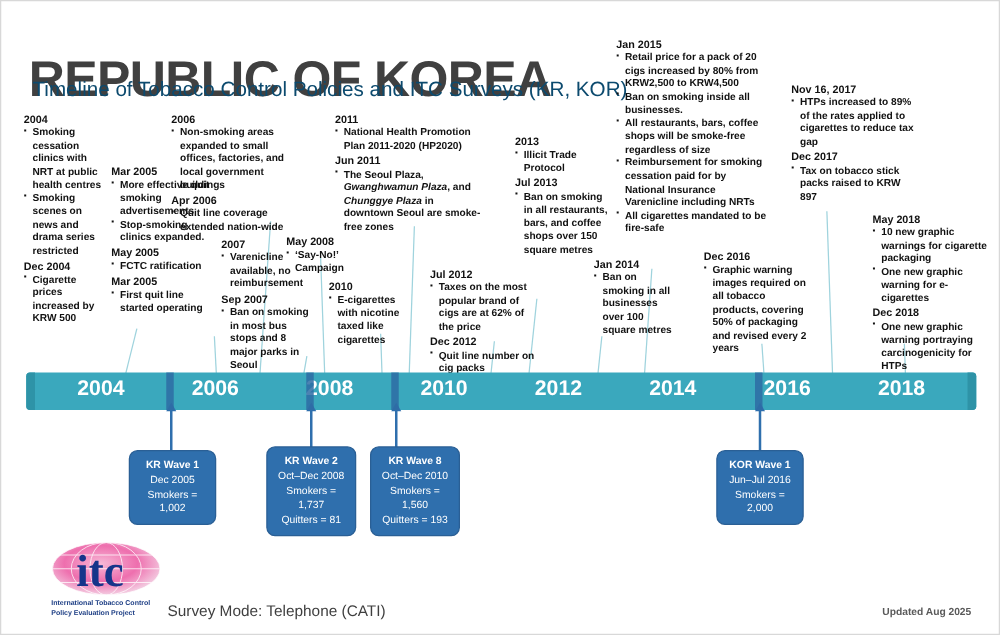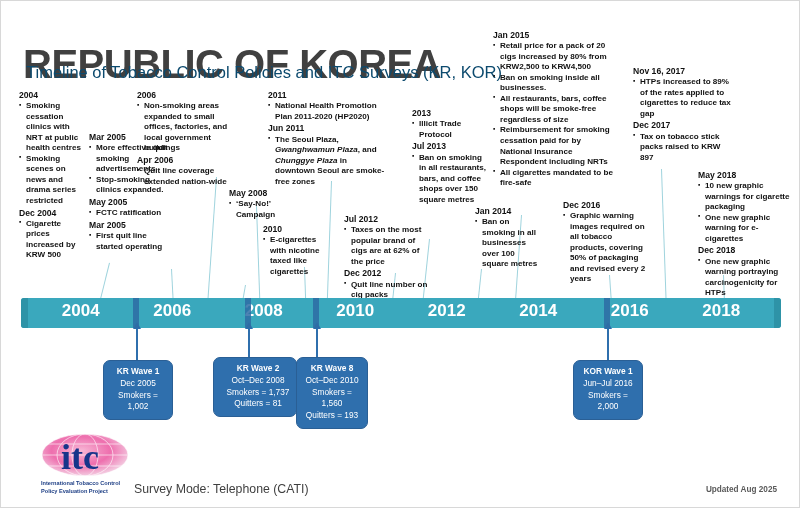--- a/index.html
+++ b/index.html
@@ -124,20 +124,30 @@
   <div class="ann" style="left:136px;top:88px;width:108px;">
       <div class="yr">2006</div>
       <ul>
         <li>Non-smoking areas expanded to small offices, factories, and local government buildings</li>
       </ul>
       <div class="yr">Apr 2006</div>
       <ul>
         <li>Quit line coverage extended nation-wide</li>
       </ul>
     </div>
+  <div class="ann" style="left:176px;top:188px;width:70px;">
+      <div class="yr">2007</div>
+      <ul>
+        <li>Varenicline available, no reimbursement</li>
+      </ul>
+      <div class="yr">Sep 2007</div>
+      <ul>
+        <li>Ban on smoking in most bus stops and 8 major parks in Seoul</li>
+      </ul>
+    </div>
   <div class="ann" style="left:228px;top:186px;width:78px;">
       <div class="yr">May 2008</div>
       <ul>
         <li>‘Say-No!’ Campaign</li>
       </ul>
     </div>
   <div class="ann" style="left:262px;top:222px;width:66px;">
       <div class="yr">2010</div>
       <ul>
         <li>E-cigarettes with nicotine taxed like cigarettes</li>
@@ -178,21 +188,21 @@
       <ul>
         <li>Ban on smoking in all businesses over 100 square metres</li>
       </ul>
     </div>
   <div class="ann" style="left:492px;top:28px;width:120px;">
       <div class="yr">Jan 2015</div>
       <ul>
         <li>Retail price for a pack of 20 cigs increased by 80% from KRW2,500 to KRW4,500</li>
         <li>Ban on smoking inside all businesses.</li>
         <li>All restaurants, bars, coffee shops will be smoke-free regardless of size</li>
-        <li>Reimbursement for smoking cessation paid for by National Insurance Respondent including NRTs</li>
+        <li>Reimbursement for smoking cessation paid for by National Insurance Varenicline including NRTs</li>
         <li>All cigarettes mandated to be fire-safe</li>
       </ul>
     </div>
   <div class="ann" style="left:562px;top:198px;width:84px;">
       <div class="yr">Dec 2016</div>
       <ul>
         <li>Graphic warning images required on all tobacco products, covering 50% of packaging and revised every 2 years</li>
       </ul>
     </div>
   <div class="ann" style="left:632px;top:64px;width:102px;">
@@ -238,21 +248,21 @@
   <div class="tickmark" style="left:132px;"></div>
   <div class="tickmark" style="left:244px;"></div>
   <div class="tickmark" style="left:312px;"></div>
   <div class="tickmark" style="left:603px;"></div>
 
   <div class="wave" style="left:102px;top:359px;width:70px;">
     <div class="wtitle">KR Wave 1</div>
     <div>Dec 2005</div>
     <div>Smokers = 1,002</div>
   </div>
-  <div class="wave" style="left:212px;top:356px;width:84px;padding-left:12px;">
+  <div class="wave" style="left:212px;top:356px;width:72px;">
     <div class="wtitle">KR Wave 2</div>
     <div>Oct–Dec 2008</div>
     <div>Smokers = 1,737</div>
     <div>Quitters = 81</div>
   </div>
   <div class="wave" style="left:295px;top:356px;width:72px;">
     <div class="wtitle">KR Wave 8</div>
     <div>Oct–Dec 2010</div>
     <div>Smokers = 1,560</div>
     <div>Quitters = 193</div>

